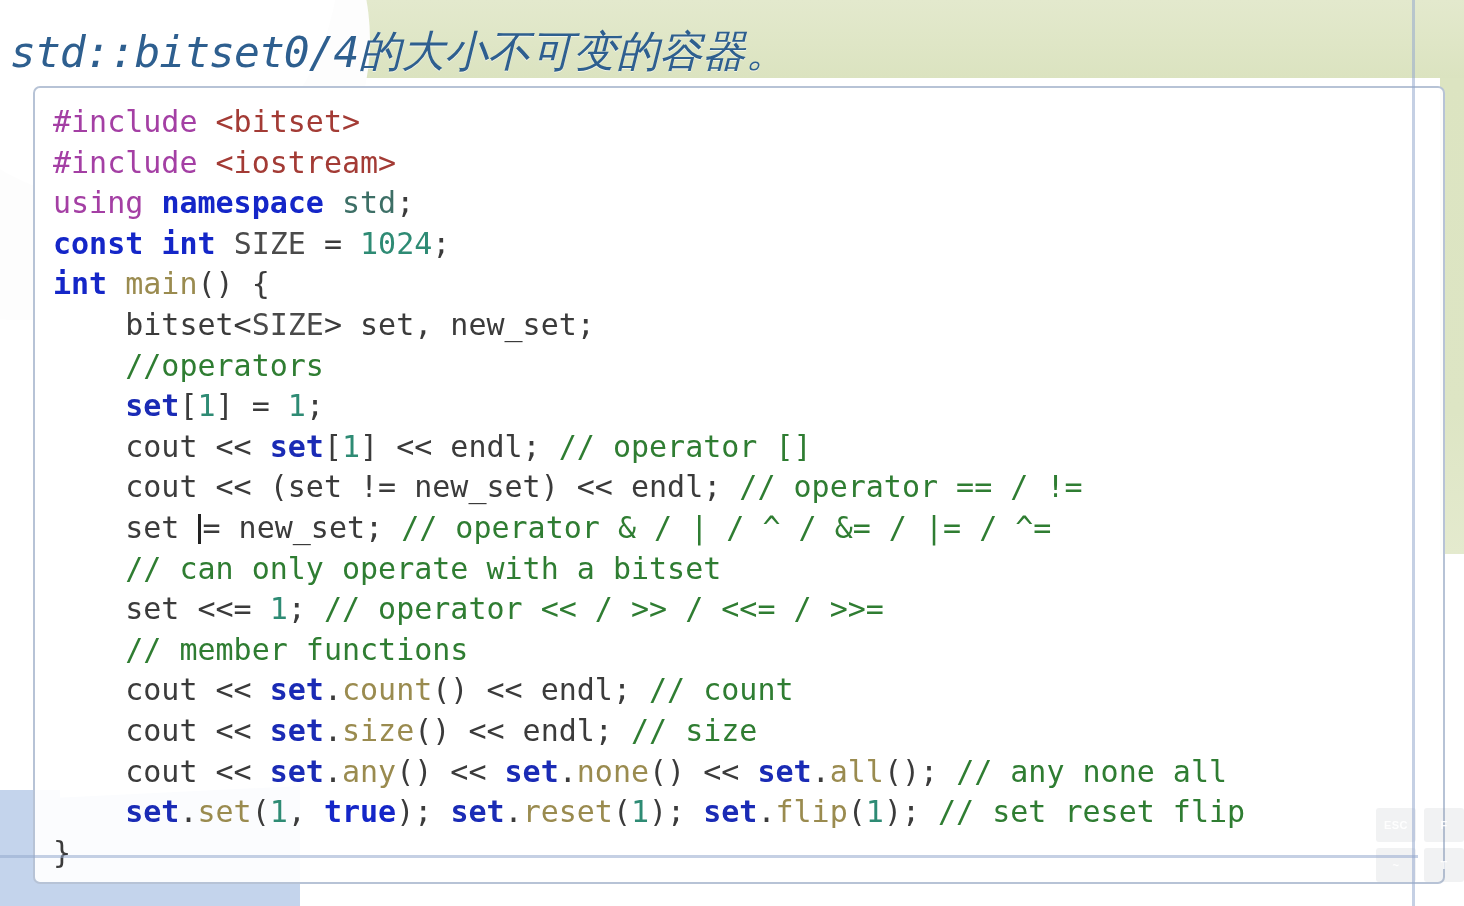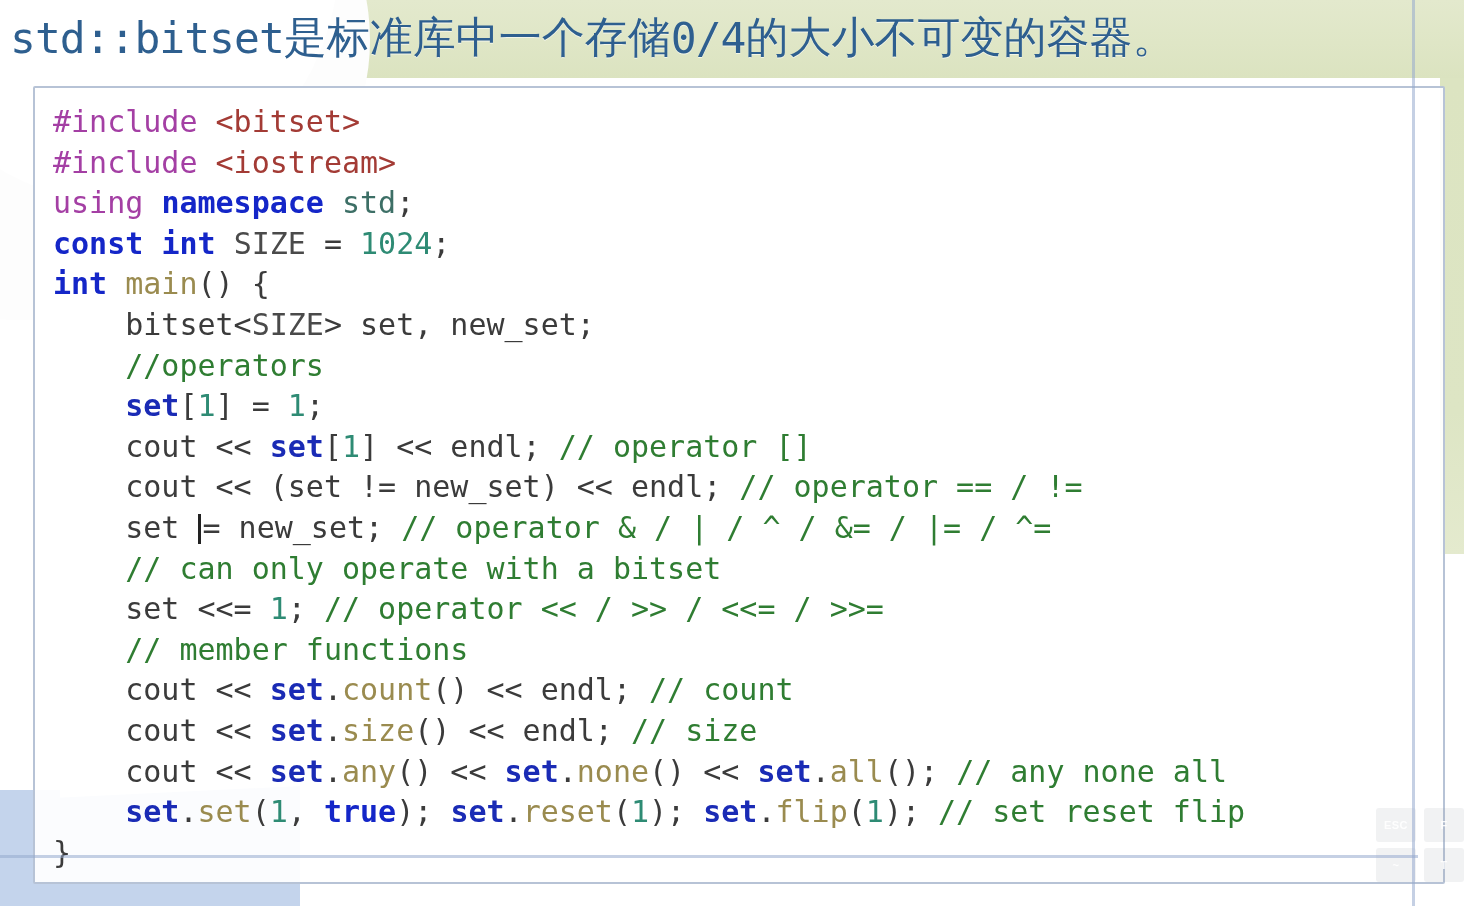--- a/index.html
+++ b/index.html
@@ -140,48 +140,49 @@
     left: 0; right: 46px;
     bottom: 48px;
     height: 3px;
     background: rgba(150,170,205,0.55);
   }
 
   
   .title {
     position: absolute;
     left: 10px;
-    top: 2px;
+    top: 16px;
     height: 72px;
     display: flex;
     align-items: center;
     font-size: 43px;
     color: #2e5f8f;
     white-space: nowrap;
     letter-spacing: 0px;
     text-shadow: 0 1px 0 rgba(255,255,255,0.6);
+    font-style: italic;
   }
   .title .mono {
     font-family: "DejaVu Sans Mono", "Liberation Mono", monospace;
     letter-spacing: -1px;
   }
   .title .cjk {
     font-family: "DejaVu Sans", "Liberation Sans", sans-serif;
   }
 
   
   .code-panel {
     position: absolute;
     left: 33px;
     top: 86px;
     width: 1412px;
     height: 798px;
     background: rgba(255,255,255,0.93);
     border: 2px solid #b7c3d6;
-    border-radius: 2px;
+    border-radius: 7px;
     box-sizing: border-box;
     overflow: hidden;
   }
   .code-inner {
     padding: 14px 10px 10px 18px;
   }
   pre.code {
     margin: 0;
     font-family: "DejaVu Sans Mono", "Liberation Mono", monospace;
     font-size: 30px;
@@ -227,21 +228,20 @@
   <div class="bg-blue-wedge"></div>
   <div class="bg-blue-wedge-2"></div>
 
   <div class="watermark">
     <div class="wm1">ADVANCED</div>
     <div class="wm2">PROGRAMMING</div>
   </div>
 
   <div class="title">
     <span class="mono">std::bitset</span>
-      <span class="cjk"> 是标准库中一个存储 </span>
       <span class="mono">0/4</span>
       <span class="cjk"> 的大小不可变的容器。</span>
   </div>
 
   <div class="code-panel">
     <div class="code-inner">
 <pre class="code"><span class="c-pre">#include</span> <span class="c-hdr">&lt;bitset&gt;</span>
 <span class="c-pre">#include</span> <span class="c-hdr">&lt;iostream&gt;</span>
 <span class="c-pre">using</span> <span class="c-kw">namespace</span> <span class="c-type">std</span><span class="c-plain">;</span>
 <span class="c-kw">const</span> <span class="c-kw">int</span> <span class="c-const">SIZE</span> <span class="c-plain">=</span> <span class="c-num">1024</span><span class="c-plain">;</span>

